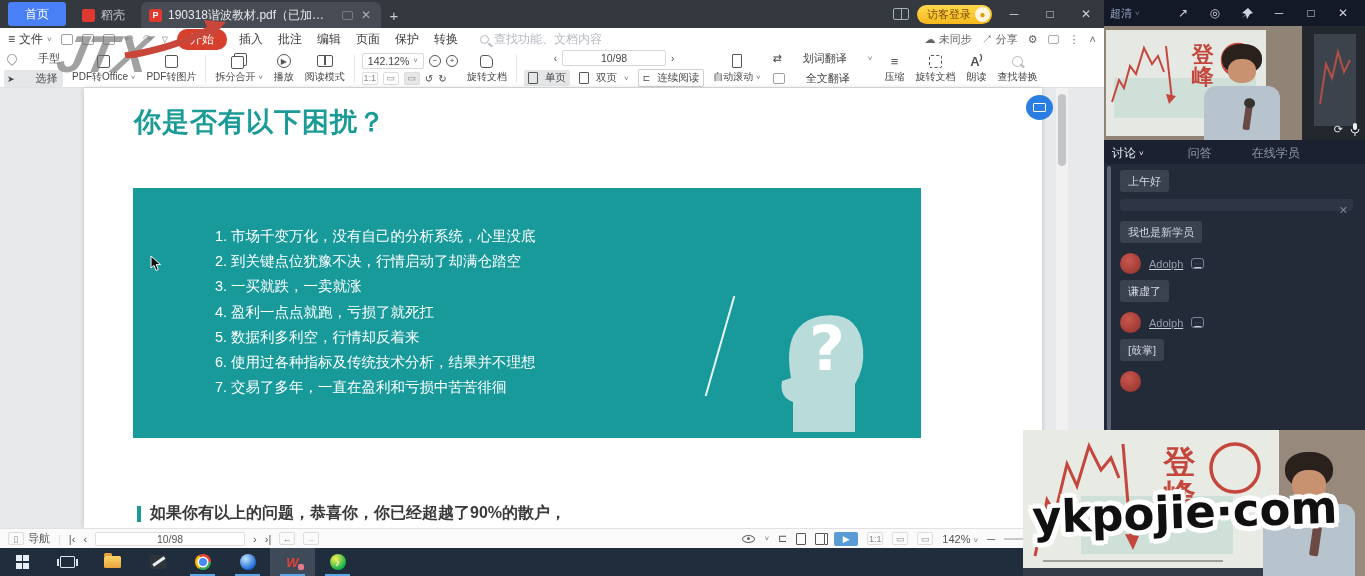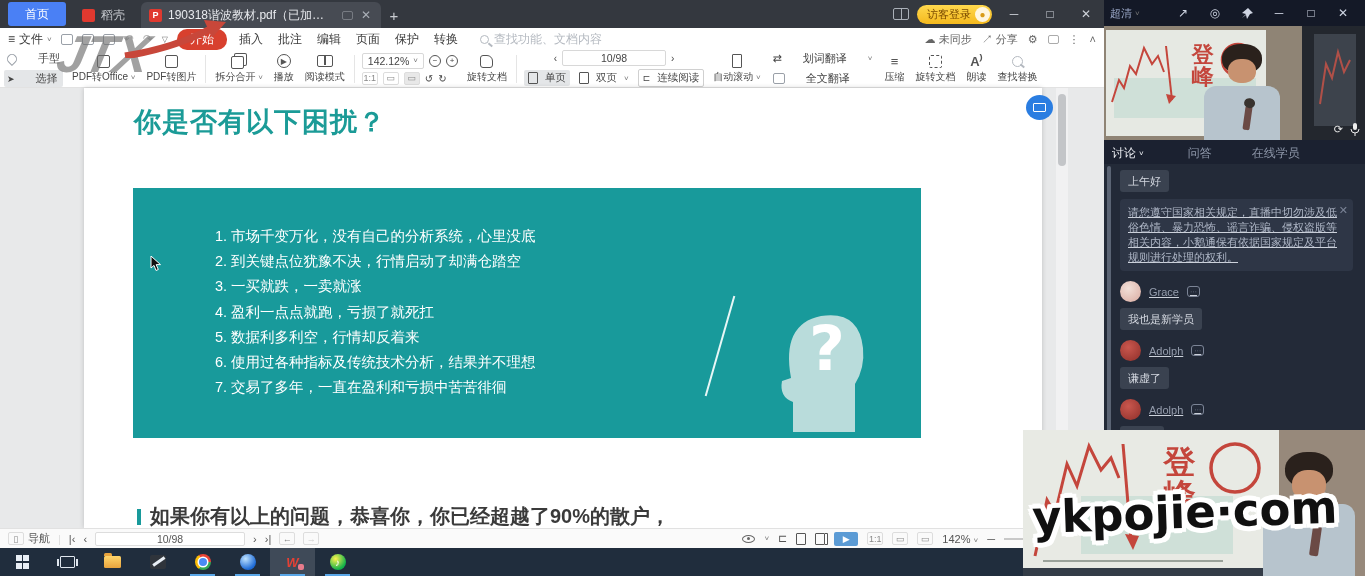--- a/index.html
+++ b/index.html
@@ -65,21 +65,21 @@
   
   .docarea { position:absolute; left:0; top:88px; width:100%; height:440px; background:#e8e9ea; }
   .page { position:absolute; left:84px; top:0; width:958px; height:440px; background:#fff; box-shadow:0 0 5px rgba(0,0,0,.18); }
   .slide-title { position:absolute; left:50px; top:16px; font-size:27px; font-weight:bold; color:#1b9b97; letter-spacing:1px; }
   .tealbox { position:absolute; left:49px; top:100px; width:788px; height:250px; background:#189a9b; }
   .items { position:absolute; left:82px; top:36px; color:#fff; font-size:14.5px; line-height:25.2px; white-space:nowrap; }
   .slash { position:absolute; left:586px; top:106px; width:2px; height:104px; background:#e7f7f6; transform:rotate(16deg); }
   .headsvg { position:absolute; left:618px; top:96px; }
   .slide-footer { position:absolute; left:53px; top:415px; display:flex; align-items:center; gap:9px; }
   .fbar { width:4px; height:16px; background:#189a9b; }
-  .ftext { font-size:20px; font-weight:bold; color:#3a3a3a; white-space:nowrap; }
+  .ftext { font-size:16px; font-weight:bold; color:#3a3a3a; white-space:nowrap; }
   .cursor { position:absolute; left:66px; top:168px; }
   .vscroll { position:absolute; left:1056px; top:0; width:12px; height:440px; background:#f1f1f2; }
   .vthumb { position:absolute; left:2px; top:6px; width:8px; height:72px; background:#c3c5c8; border-radius:4px; }
   .floatbtn { position:absolute; left:1026px; top:7px; width:27px; height:25px; border-radius:50%; background:#2a7de1; display:flex; align-items:center; justify-content:center; }
   .floatbtn .bars { width:13px; height:9px; border:1.5px solid #fff; border-radius:1px; }
 
   
   .statusbar { position:absolute; left:0; top:528px; width:100%; height:20px; background:#fafafa; border-top:1px solid #e1e1e1; display:flex; align-items:center; font-size:11px; color:#555; padding:0 8px; gap:8px; }
   .sb-group { display:flex; align-items:center; gap:8px; }
   .sb-pg { border:1px solid #ddd; background:#fff; width:150px; text-align:center; border-radius:2px; font-size:10.5px; }
@@ -510,27 +510,21 @@
         <span class="caret" style="color:#f2f4f8">˅</span>
       </span>
     <span class="st-tab" style="margin-left:28px">问答</span>
     <span class="st-tab" style="margin-left:24px">在线学员</span>
   </div>
 
   <div class="chat">
     <div class="chat-scroll"></div>
     <span class="bubble">上午好</span>
     <div class="notice">
-      <span>请您遵守国家相关规定，直播中切勿涉及低俗色情、暴力恐怖、谣言诈骗、侵权盗版等相关内容，小鹅通保有依据国家规定及平台规则进行处理的权利。</span>
       <span class="x">✕</span>
-    </div>
-    <div class="msgrow">
-      <span class="avatar av-grace"></span>
-      <span class="uname">Grace</span>
-      <span class="pm-icon">⋯</span>
     </div>
     <span class="bubble">我也是新学员</span>
     <div class="msgrow">
       <span class="avatar av-adolph"></span>
       <span class="uname">Adolph</span>
       <span class="pm-icon">⋯</span>
     </div>
     <span class="bubble">谦虚了</span>
     <div class="msgrow">
       <span class="avatar av-adolph"></span>

